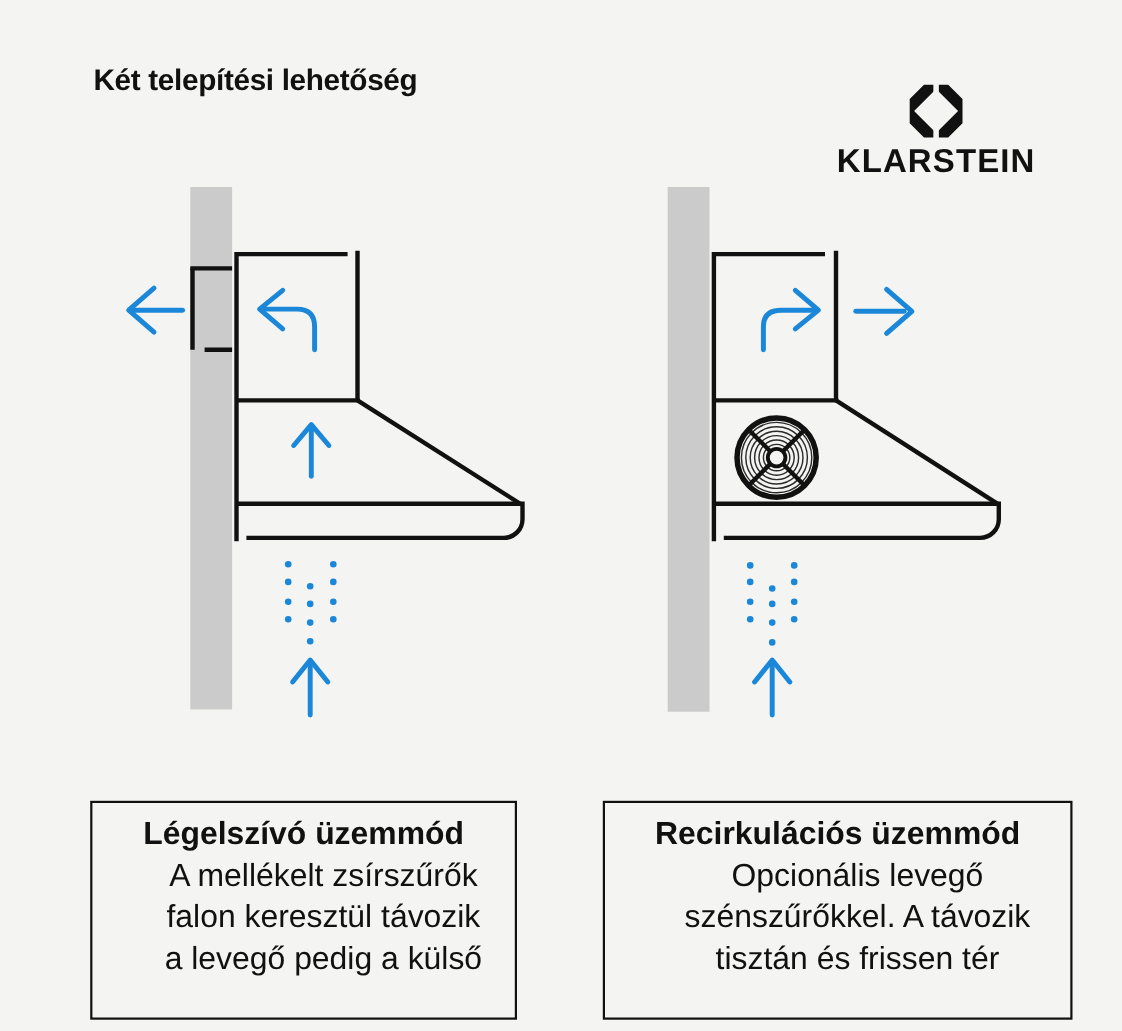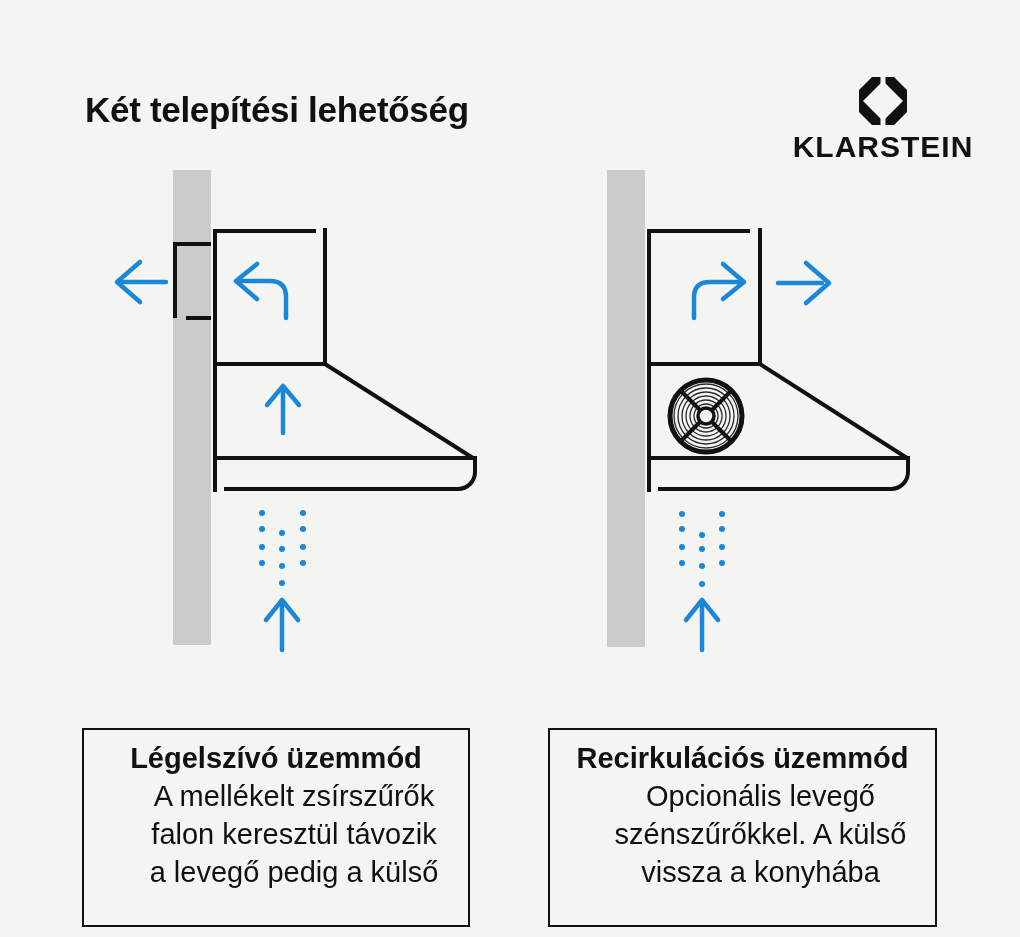--- a/index.html
+++ b/index.html
@@ -13,46 +13,46 @@
     font-family:"Liberation Sans", sans-serif;
     background:var(--bg);
   }
   .stage{
     position:relative;
     width:1020px;height:937px;
     background:var(--bg);
     overflow:hidden;
   }
   .page-title{
-    position:absolute;left:85px;top:90px;
-    font-size:35px;font-weight:700;color:var(--ink);
+    position:absolute;left:85px;top:58px;
+    font-size:27px;font-weight:700;color:var(--ink);
     letter-spacing:-0.3px;white-space:nowrap;
   }
   .brand{
     position:absolute;left:760px;top:76px;width:182px;
-    display:flex;flex-direction:column;align-items:center;margin-left:32px;
+    display:flex;flex-direction:column;align-items:center;
   }
   .brand-icon{width:50px;height:50px;}
   .brand-name{
     margin-top:4px;
     font-size:30px;font-weight:700;color:var(--ink);
     letter-spacing:1px;white-space:nowrap;
   }
   .diagram{position:absolute;top:165px;width:395px;height:500px;}
   .diagram.left{left:95px;}
   .diagram.right{left:590px;}
   .caption-box{
     position:absolute;top:728px;height:199px;
     border:2px solid var(--ink);
     box-sizing:border-box;
     text-align:center;color:var(--ink);
     padding-top:9px;
   }
   .caption-box.left{left:82px;width:388px;}
-  .caption-box.right{left:548px;width:389px;}
+  .caption-box.right{left:548px;width:427px;}
   .caption-title{font-size:29px;font-weight:700;line-height:38px;}
   .caption-line{font-size:29px;font-weight:400;line-height:38px;white-space:nowrap;margin-left:36px;}
   svg .ink{stroke:var(--ink);fill:none;stroke-width:4;}
   svg .ink-thin{stroke:#2a2a2a;fill:none;stroke-width:1.3;}
   svg .blue{stroke:var(--accent);fill:none;stroke-width:4.5;stroke-linecap:round;stroke-linejoin:round;}
   svg .blue-dot{fill:var(--accent);stroke:none;}
   svg .wall{fill:var(--wall);stroke:none;}
 </style>
 </head>
 <body>
@@ -178,17 +178,17 @@
   <div class="caption-box left">
     <div class="caption-title">Légelszívó üzemmód</div>
     <div class="caption-line">A mellékelt zsírszűrők</div>
     <div class="caption-line">falon keresztül távozik</div>
     <div class="caption-line">a levegő pedig a külső</div>
   </div>
 
   <div class="caption-box right">
     <div class="caption-title">Recirkulációs üzemmód</div>
     <div class="caption-line">Opcionális levegő</div>
-    <div class="caption-line">szénszűrőkkel. A külső</div>
-    <div class="caption-line">vissza a konyhába</div>
+    <div class="caption-line">szénszűrőkkel. A távozik</div>
+    <div class="caption-line">tisztán és frissen tér</div>
   </div>
 
 </div>
 
 </body></html>

